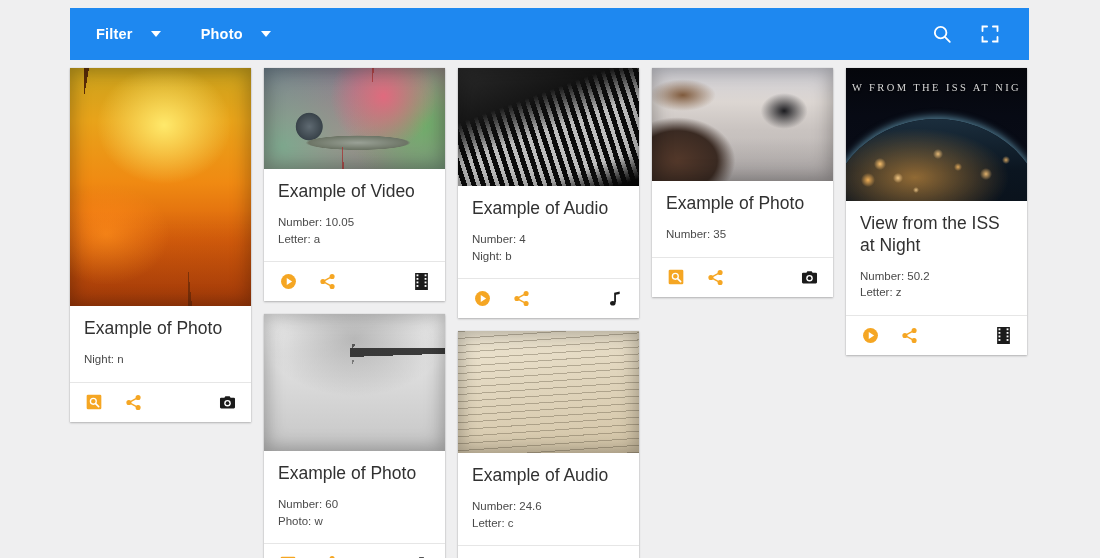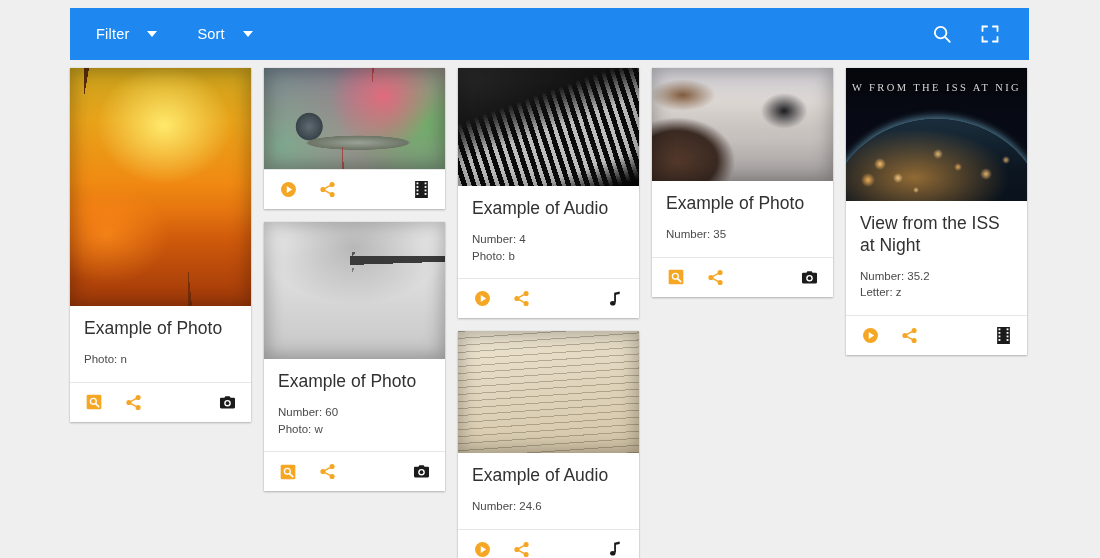--- a/index.html
+++ b/index.html
@@ -32,21 +32,21 @@
     color: #fff;
   }
   .tb-menu {
     display: flex;
     align-items: center;
     margin-right: 40px;
     cursor: pointer;
   }
   .tb-menu-label {
     font-size: 14.5px;
-    font-weight: normal;
+    font-weight: bold;
     letter-spacing: .2px;
     color: #ffffff;
   }
   .caret {
     width: 0;
     height: 0;
     border-left: 5.5px solid transparent;
     border-right: 5.5px solid transparent;
     border-top: 6px solid #ffffff;
     margin-left: 18px;
@@ -290,21 +290,21 @@
 <div class="app">
 
   <div class="toolbar">
 
     <div class="tb-menu">
       <span class="tb-menu-label">Filter</span>
       <span class="caret"></span>
     </div>
 
     <div class="tb-menu">
-      <span class="tb-menu-label">Sort</span>
+      <span class="tb-menu-label">Photo</span>
       <span class="caret"></span>
     </div>
 
     <div class="tb-spacer"></div>
 
     <div class="tb-icon">
       <svg width="22" height="22" viewBox="0 0 24 24" fill="none" stroke="#ffffff" stroke-width="2" stroke-linecap="round">
         <circle cx="10.5" cy="10.5" r="6.3"></circle>
         <line x1="15.4" y1="15.4" x2="20.5" y2="20.5"></line>
       </svg>
@@ -323,21 +323,21 @@
   <div class="columns">
 
     <div class="col">
       <div class="card">
         <div class="card-media" style="height:238px">
           <div class="art art-autumn"></div>
           <div class="art-vignette"></div>
         </div>
         <div class="card-body">
           <div class="card-title">Example of Photo</div>
-          <div class="card-meta">Photo: n</div>
+          <div class="card-meta">Night: n</div>
         </div>
         <div class="card-actions">
           <div class="act first">
             <svg width="16" height="16" viewBox="0 0 24 24">
               <rect x="1" y="1" width="22" height="22" rx="2" fill="#f5a623"></rect>
               <circle cx="11" cy="11" r="4.4" fill="none" stroke="#ffffff" stroke-width="2"></circle>
               <line x1="14.4" y1="14.4" x2="19" y2="19" stroke="#ffffff" stroke-width="2.4" stroke-linecap="round"></line>
             </svg>
           </div>
           <div class="act">
@@ -358,20 +358,25 @@
           </div>
         </div>
       </div>
     </div>
 
     <div class="col">
       <div class="card">
         <div class="card-media" style="height:101px">
           <div class="art art-birds"></div>
           <div class="art-vignette"></div>
+        </div>
+        <div class="card-body">
+          <div class="card-title">Example of Video</div>
+          <div class="card-meta">Number: 10.05</div>
+          <div class="card-meta">Letter: a</div>
         </div>
         <div class="card-actions">
           <div class="act first">
             <svg width="17" height="17" viewBox="0 0 24 24">
               <circle cx="12" cy="12" r="10.5" fill="#f5a623"></circle>
               <polygon points="9.5,7.2 17.2,12 9.5,16.8" fill="#ffffff"></polygon>
             </svg>
           </div>
           <div class="act">
             <svg width="17" height="17" viewBox="0 0 24 24" fill="none" stroke="#f5a623" stroke-width="2">
@@ -440,21 +445,21 @@
 
     <div class="col">
       <div class="card">
         <div class="card-media" style="height:118px">
           <div class="art art-piano"></div>
           <div class="art-vignette"></div>
         </div>
         <div class="card-body">
           <div class="card-title">Example of Audio</div>
           <div class="card-meta">Number: 4</div>
-          <div class="card-meta">Photo: b</div>
+          <div class="card-meta">Night: b</div>
         </div>
         <div class="card-actions">
           <div class="act first">
             <svg width="17" height="17" viewBox="0 0 24 24">
               <circle cx="12" cy="12" r="10.5" fill="#f5a623"></circle>
               <polygon points="9.5,7.2 17.2,12 9.5,16.8" fill="#ffffff"></polygon>
             </svg>
           </div>
           <div class="act">
             <svg width="17" height="17" viewBox="0 0 24 24" fill="none" stroke="#f5a623" stroke-width="2">
@@ -475,20 +480,21 @@
       </div>
 
       <div class="card">
         <div class="card-media" style="height:122px">
           <div class="art art-clarinet"></div>
           <div class="art-vignette"></div>
         </div>
         <div class="card-body">
           <div class="card-title">Example of Audio</div>
           <div class="card-meta">Number: 24.6</div>
+          <div class="card-meta">Letter: c</div>
         </div>
         <div class="card-actions">
           <div class="act first">
             <svg width="17" height="17" viewBox="0 0 24 24">
               <circle cx="12" cy="12" r="10.5" fill="#f5a623"></circle>
               <polygon points="9.5,7.2 17.2,12 9.5,16.8" fill="#ffffff"></polygon>
             </svg>
           </div>
           <div class="act">
             <svg width="17" height="17" viewBox="0 0 24 24" fill="none" stroke="#f5a623" stroke-width="2">
@@ -548,21 +554,21 @@
     </div>
 
     <div class="col">
       <div class="card">
         <div class="card-media" style="height:133px">
           <div class="art art-iss"></div>
           <div class="iss-caption">W FROM THE ISS AT NIG</div>
         </div>
         <div class="card-body">
           <div class="card-title">View from the ISS at Night</div>
-          <div class="card-meta">Number: 35.2</div>
+          <div class="card-meta">Number: 50.2</div>
           <div class="card-meta">Letter: z</div>
         </div>
         <div class="card-actions">
           <div class="act first">
             <svg width="17" height="17" viewBox="0 0 24 24">
               <circle cx="12" cy="12" r="10.5" fill="#f5a623"></circle>
               <polygon points="9.5,7.2 17.2,12 9.5,16.8" fill="#ffffff"></polygon>
             </svg>
           </div>
           <div class="act">

